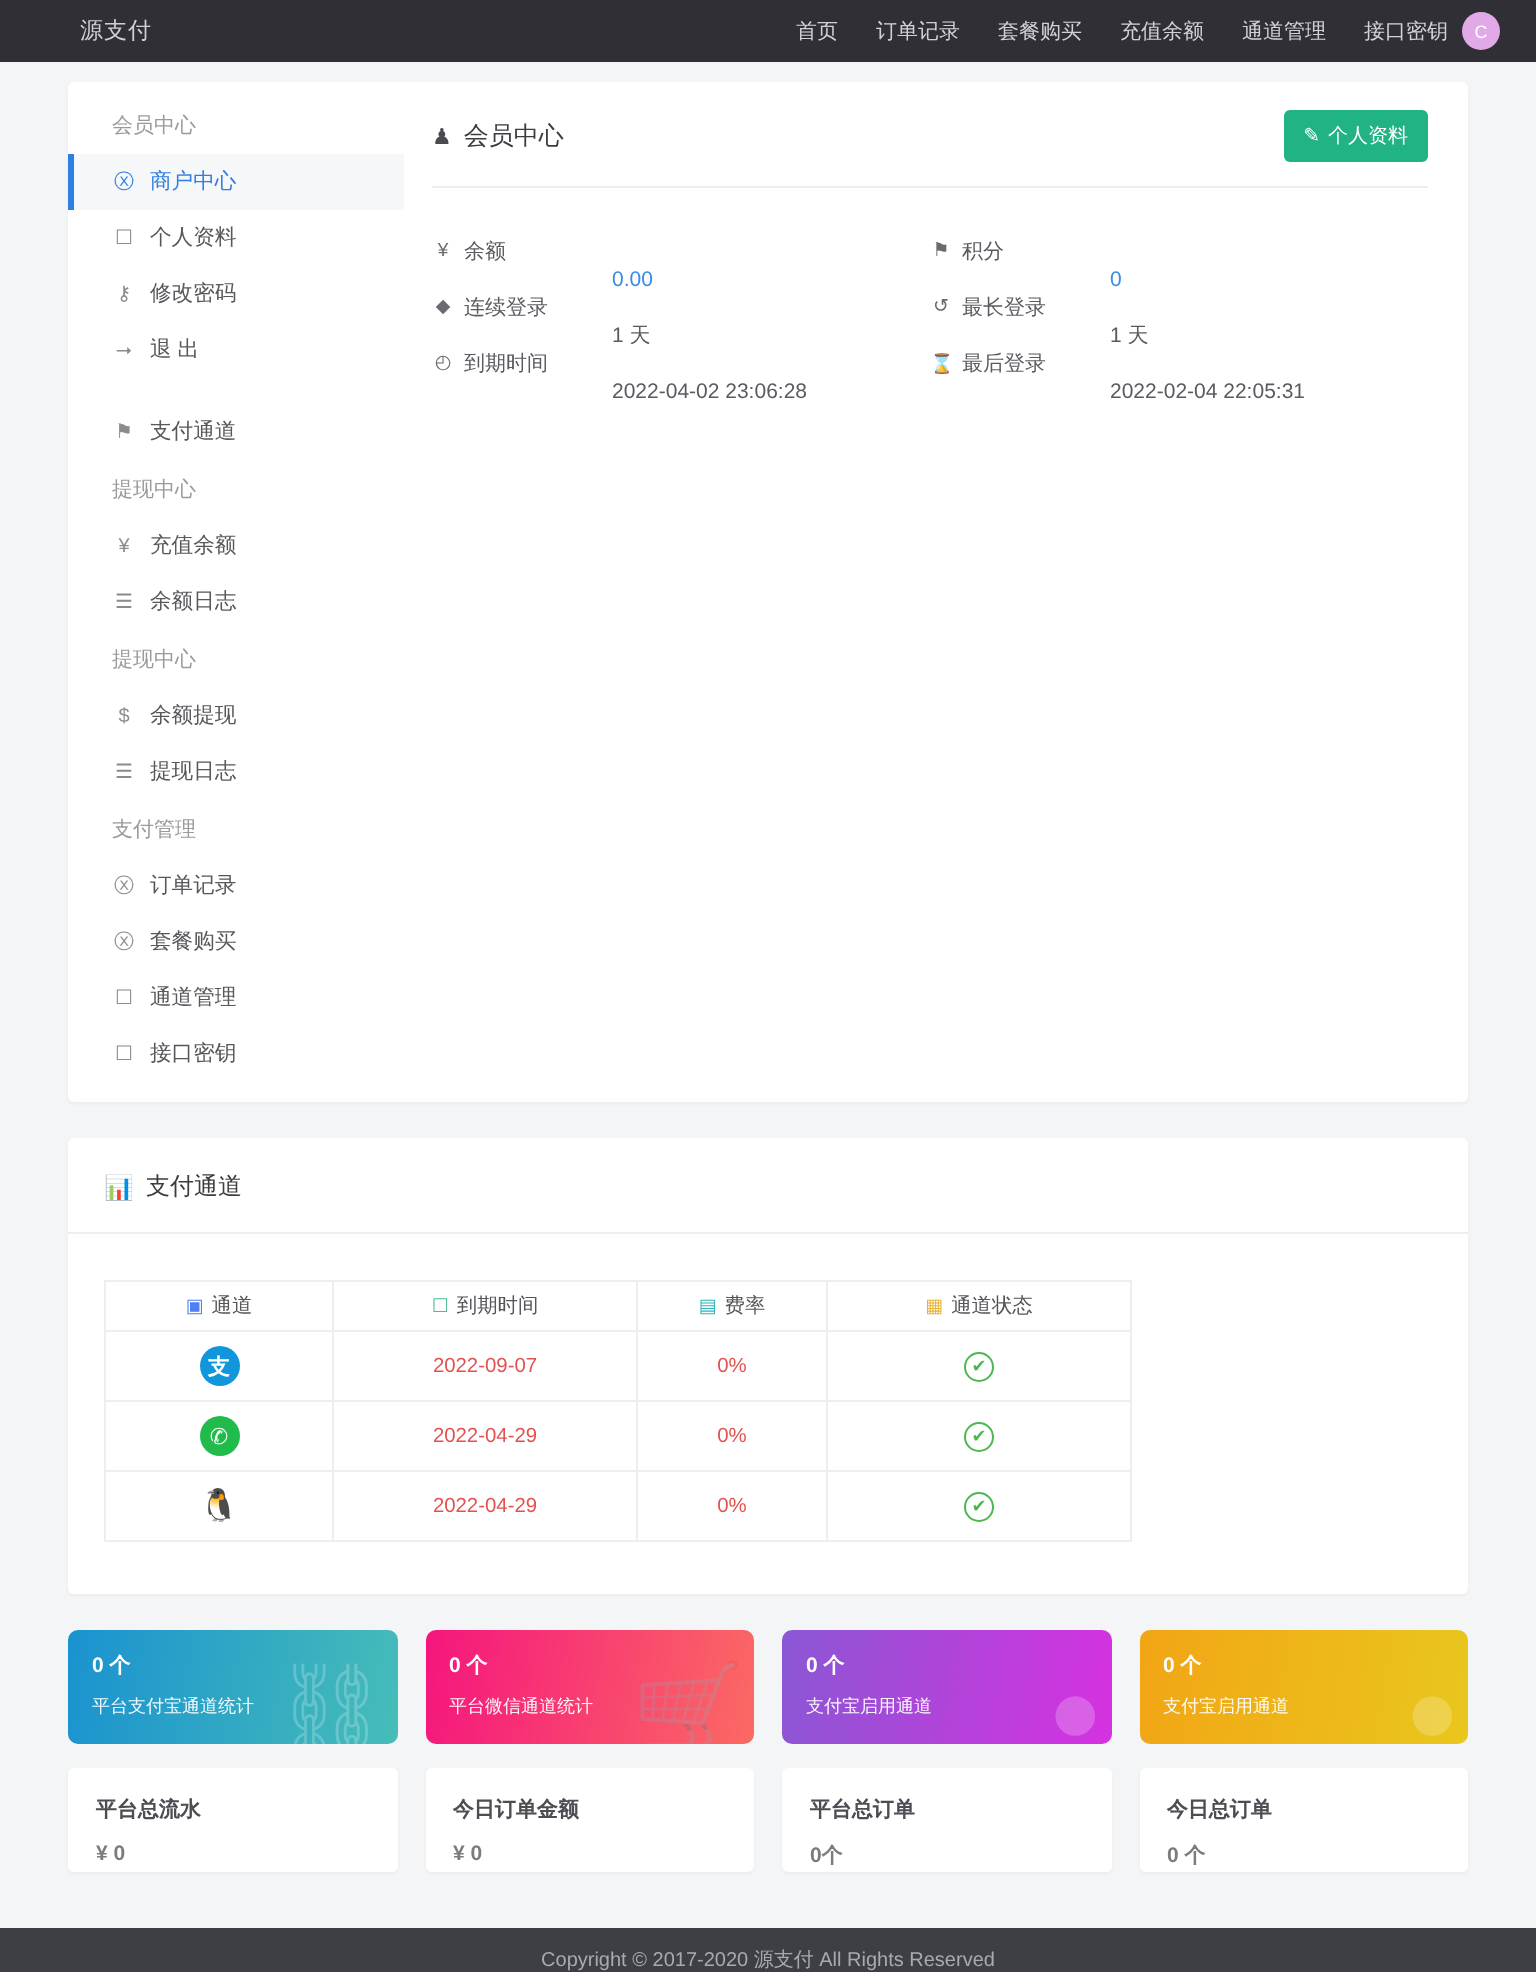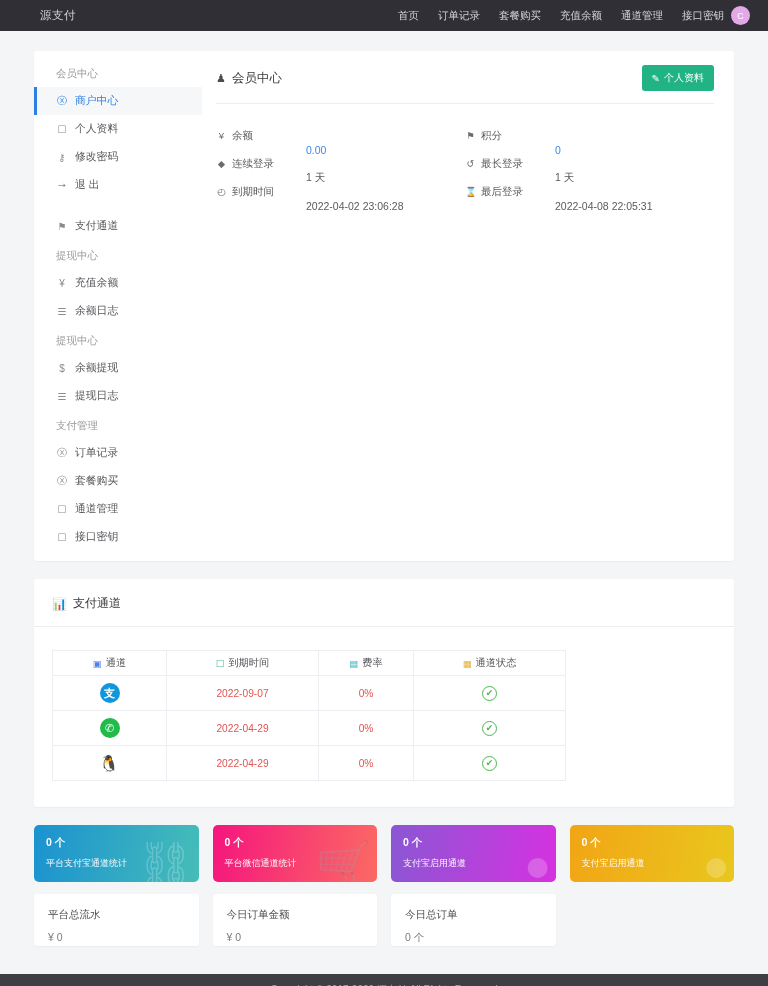--- a/index.html
+++ b/index.html
@@ -45,21 +45,21 @@
     background: #e2a9e8;
     color: #fff;
     font-size: 9px;
     display: flex; align-items: center; justify-content: center;
     margin-left: 7px;
     cursor: pointer;
   }
 
   
   #wrap {
-    padding: 20px 34px 0 34px;
+    padding: 10px 34px 0 34px;
   }
 
   .panel {
     background: #fff;
     border-radius: 3px;
     box-shadow: 0 1px 2px rgba(0,0,0,.045);
   }
 
   
   #member-panel {
@@ -266,20 +266,21 @@
   .g-pink   { background: linear-gradient(100deg,#f5157e 0%,#fb6a63 100%); }
   .g-purple { background: linear-gradient(100deg,#8a57d4 0%,#d631e0 100%); }
   .g-orange { background: linear-gradient(100deg,#f2a515 0%,#e9c71d 100%); }
 
   
   #summary-row {
     display: grid;
     grid-template-columns: repeat(4, 1fr);
     gap: 14px;
     margin-bottom: 28px;
+    font-weight: bold;
   }
   .scard {
     background: #fff;
     border-radius: 3px;
     padding: 14px 14px;
     height: 52px;
     box-shadow: 0 1px 2px rgba(0,0,0,.045);
   }
   .scard .stitle { font-size: 10.5px; color: #4d4d53; margin-bottom: 9px; }
   .scard .sval { font-size: 10.5px; color: #7b7b81; }
@@ -420,21 +421,21 @@
               <span class="ico">◴</span>
               <span>到期时间</span>
             </div>
             <div class="stat-value">2022-04-02 23:06:28</div>
           </div>
           <div class="stat-row">
             <div class="stat-label">
               <span class="ico">⌛</span>
               <span>最后登录</span>
             </div>
-            <div class="stat-value">2022-04-08 22:05:31</div>
+            <div class="stat-value">2022-02-04 22:05:31</div>
           </div>
         </div>
     </div>
   </div>
 
   <div class="panel" id="channel-panel">
     <div id="channel-title">
       <span style="color:#3f4category;">📊</span>
       <span>支付通道</span>
     </div>
@@ -522,20 +523,24 @@
   <div id="summary-row">
       <div class="scard">
         <div class="stitle">平台总流水</div>
         <div class="sval">¥ 0</div>
       </div>
       <div class="scard">
         <div class="stitle">今日订单金额</div>
         <div class="sval">¥ 0</div>
       </div>
       <div class="scard">
+        <div class="stitle">平台总订单</div>
+        <div class="sval">0个</div>
+      </div>
+      <div class="scard">
         <div class="stitle">今日总订单</div>
         <div class="sval">0 个</div>
       </div>
     </div>
 
 </div>
 
 <div id="footer">
   <span>Copyright © 2017-2020 源支付 All Rights Reserved</span>
 </div>

